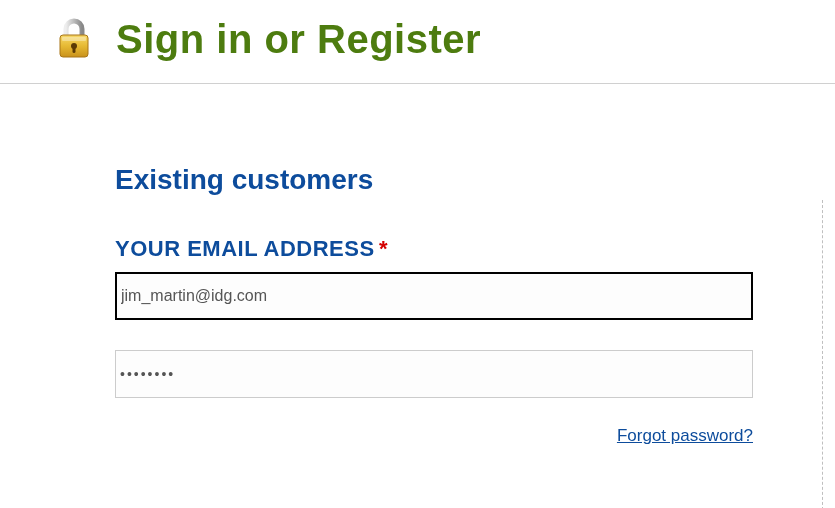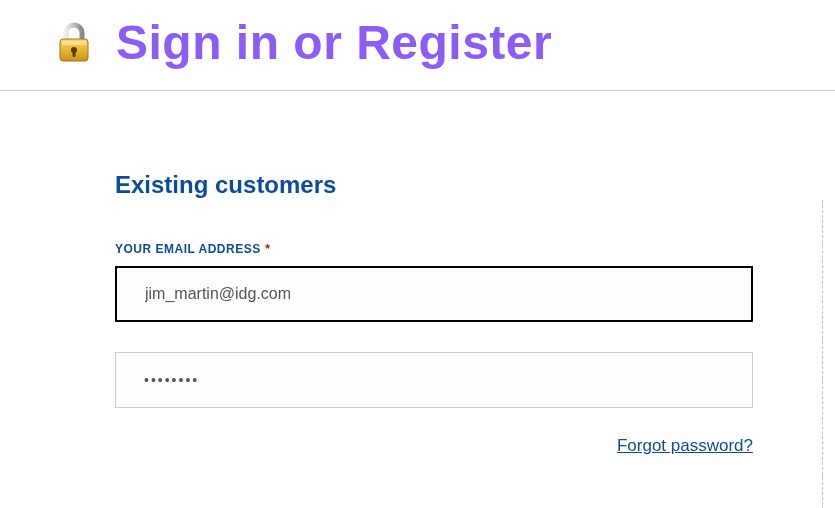--- a/index.html
+++ b/index.html
@@ -16,58 +16,58 @@
       padding: 15px 40px 20px 50px;
       border-bottom: 1px solid #d0d0d0;
     }
     .lock-icon {
       width: 48px;
       height: 48px;
       margin-right: 18px;
       flex-shrink:0;
     }
     h1.page-title {
-      font-size: 48px;
+      font-size: 40px;
       font-weight: bold;
-      color: #8b5cf6;
+      color: #4d7c0f;
       letter-spacing: 0.5px;
     }
     .content {
       padding: 80px 0 0 115px;
       position: relative;
     }
     .divider-right {
       position: absolute;
       right: 12px;
       top: 200px;
       width: 0;
       height: 310px;
       border-right: 1px dashed #bfbfbf;
     }
     .section-title {
-      font-size: 24px;
+      font-size: 28px;
       font-weight: bold;
       color: #0d4c9c;
       margin-bottom: 40px;
     }
     .form-group { margin-bottom: 30px; }
     .form-label {
-      font-size: 12px;
+      font-size: 22px;
       font-weight: bold;
       color: #0d4c9c;
       letter-spacing: 0.5px;
       text-transform: uppercase;
       display: inline-block;
       margin-bottom: 10px;
     }
     .required { color: #d40000; }
     .text-input {
       width: 638px;
-      height: 56px;
-      padding: 0 28px;
+      height: 48px;
+      padding: 0 4px;
       font-size: 16px;
       color: #555;
       border: 1px solid #ccc;
       background: #fdfdfd;
       outline: none;
     }
     .text-input.email {
       border: 2px solid #000;
     }
     .text-input.password {

